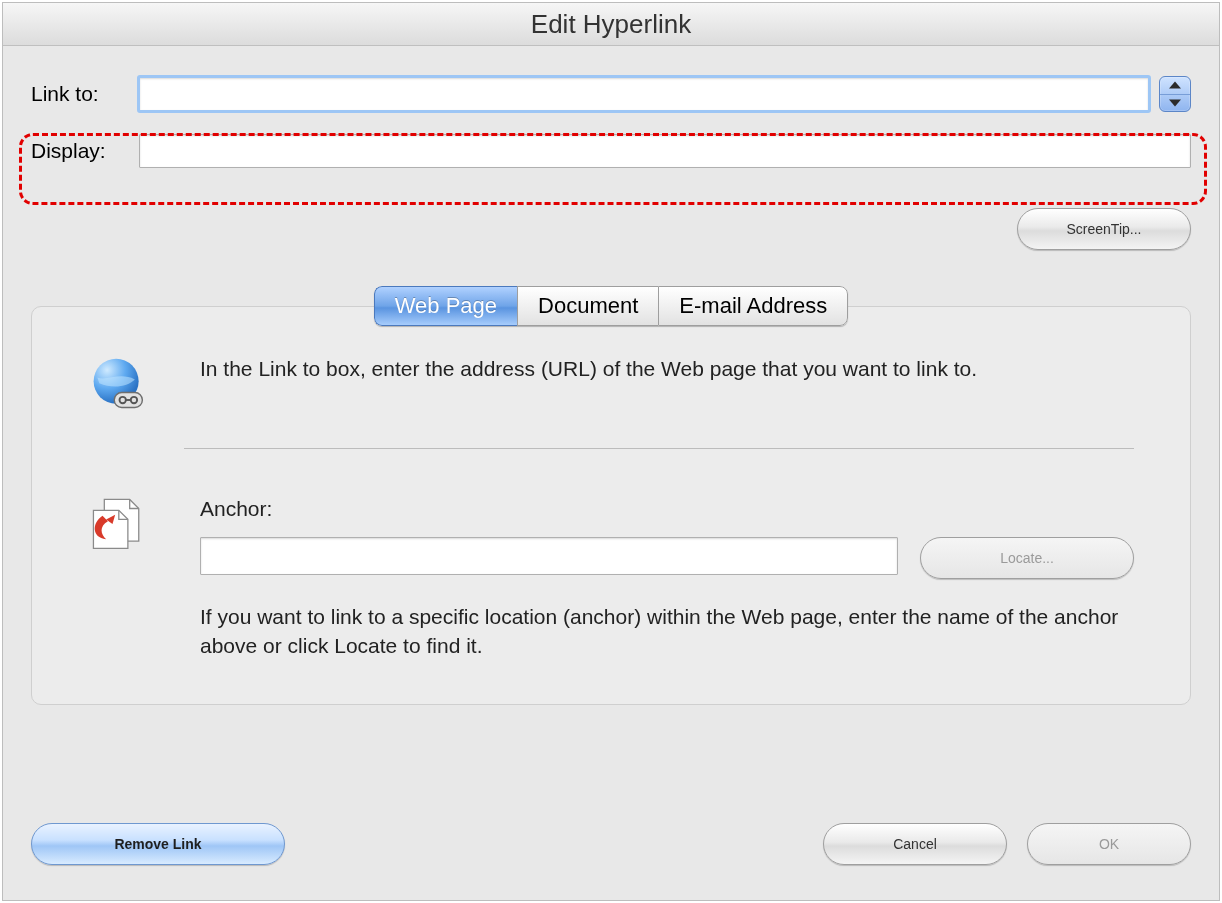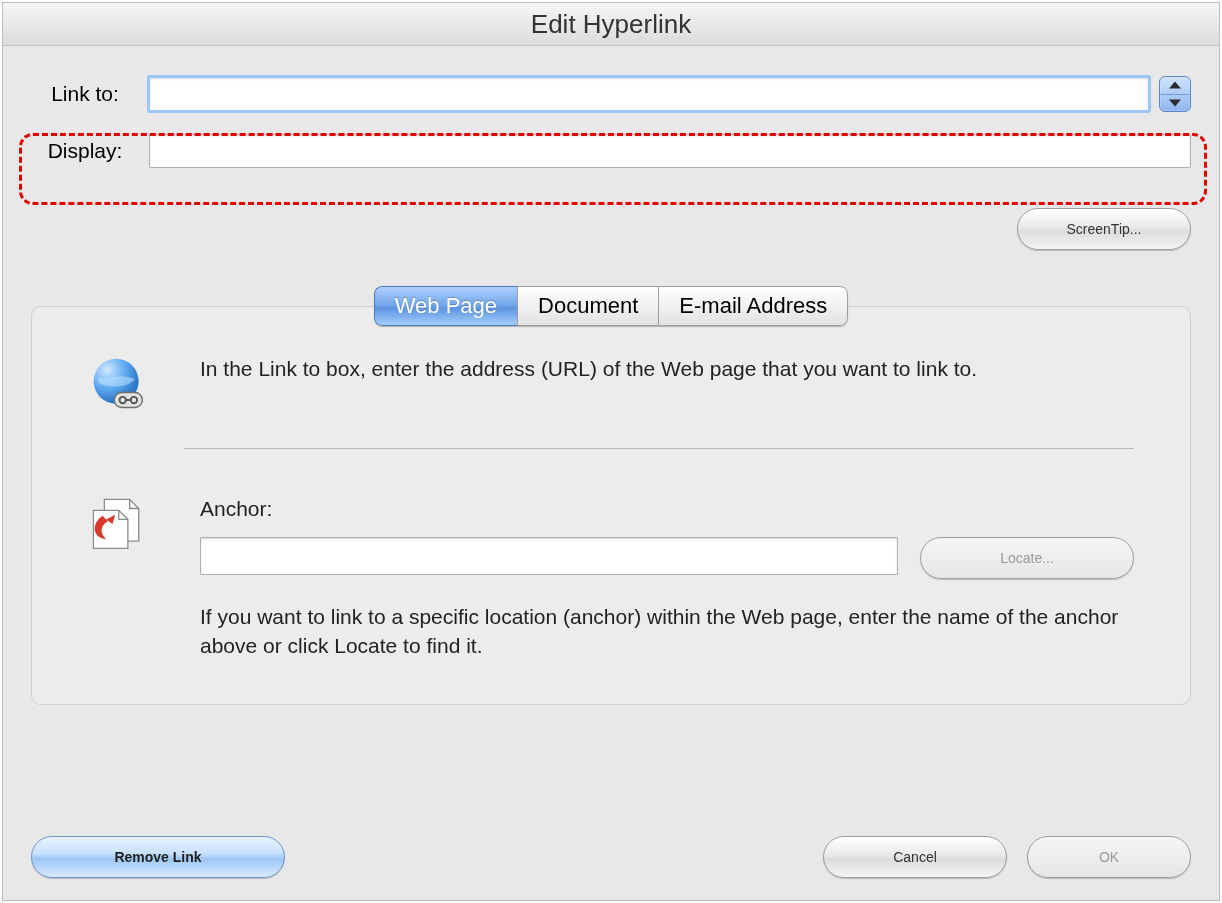--- a/index.html
+++ b/index.html
@@ -35,22 +35,21 @@
   .form-area {
     padding: 30px 28px 0 28px;
   }
   .form-row {
     display: flex;
     align-items: center;
     margin-bottom: 16px;
   }
   .form-label {
     width: 108px;
-    text-align: center;
-    padding-right: 10px;
+    text-align: left;
     white-space: nowrap;
     font-size: 21px;
   }
   .text-input {
     height: 34px;
     border: 1px solid #b0b0b0;
     background: #fff;
     border-radius: 1px;
     flex: 1 1 auto;
     box-sizing: border-box;
@@ -194,21 +193,21 @@
     flex: 1;
     height: 38px;
   }
   .locate-btn {
     min-width: 160px;
   }
   .dialog-footer {
     position: absolute;
     left: 28px;
     right: 28px;
-    bottom: 22px;
+    bottom: 35px;
     display: flex;
     align-items: center;
   }
   .footer-spacer { flex: 1; }
   .footer-btns {
     display: flex;
     gap: 20px;
   }
   .remove-link-btn { min-width: 200px; }
   .globe-svg { width: 60px; height: 60px; }

